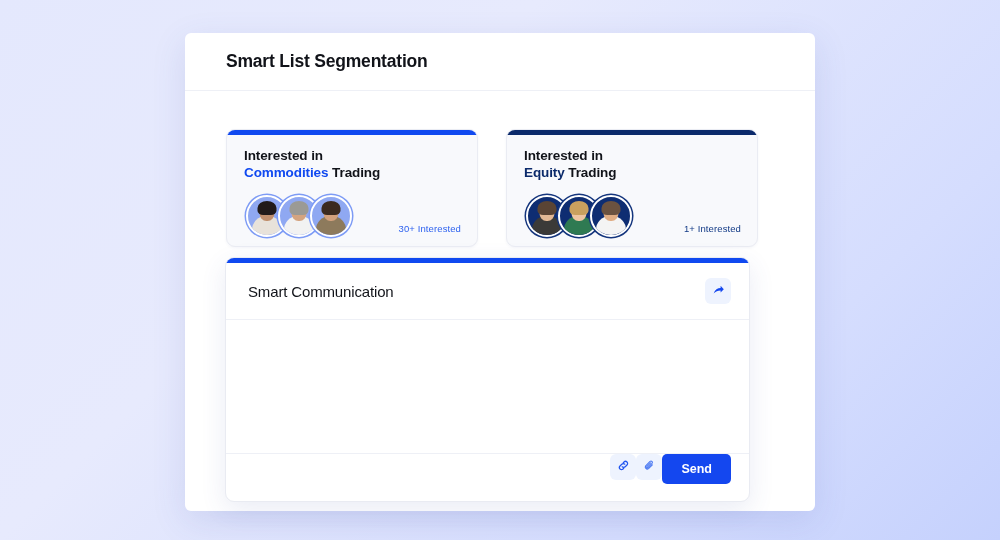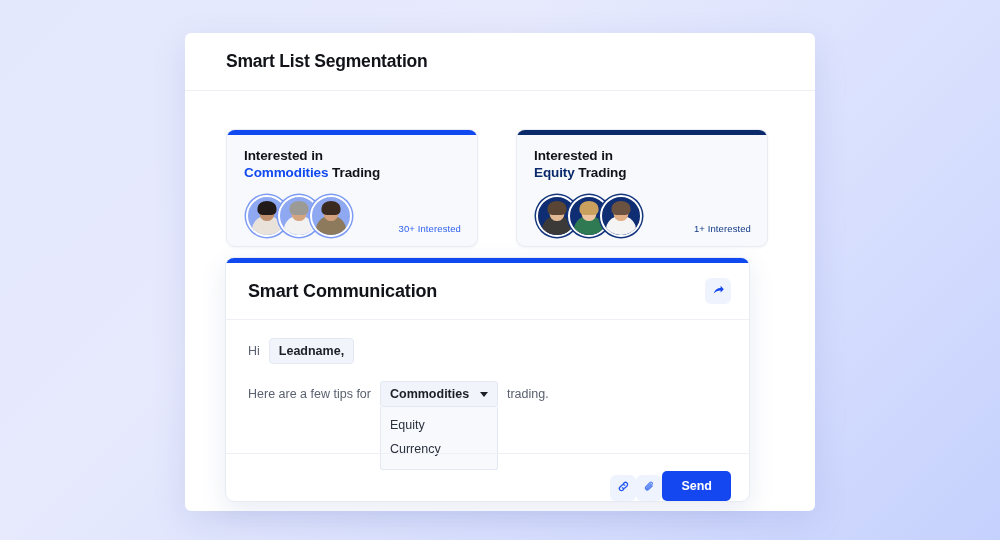--- a/index.html
+++ b/index.html
@@ -44,21 +44,21 @@
     letter-spacing: -0.2px;
   }
 
   .panel-body {
     padding: 20px 41px 0 41px;
   }
 
   
   .segments-row {
     display: flex;
-    gap: 38px;
+    gap: 28px;
     margin-top: 18px;
   }
 
   .segment-card {
     width: 252px;
     height: 118px;
     background: #f8f9fc;
     border-radius: 9px;
     border: 1px solid #eaecf3;
     position: relative;
@@ -164,22 +164,22 @@
   .comm-header {
     height: 57px;
     margin-top: 5px;
     display: flex;
     align-items: center;
     justify-content: space-between;
     padding: 0 18px 0 22px;
     border-bottom: 1px solid #eef0f6;
   }
   .comm-title {
-    font-size: 18px;
-    font-weight: bold;
+    font-size: 15px;
+    font-weight: normal;
     color: #111319;
     letter-spacing: -0.15px;
   }
   .icon-btn {
     width: 26px;
     height: 26px;
     border-radius: 6px;
     background: #eef3fe;
     display: flex;
     align-items: center;
@@ -257,21 +257,21 @@
     color: #2b313d;
     cursor: pointer;
   }
 
   .comm-footer {
     position: absolute;
     left: 0; right: 0; bottom: 0;
     height: 48px;
     border-top: 1px solid #eef0f6;
     display: flex;
-    align-items: flex-end;
+    align-items: flex-start;
     justify-content: flex-end;
     gap: 0;
     padding: 0 18px;
   }
   .send-btn {
     background: #1447ef;
     color: #ffffff;
     border: none;
     border-radius: 5px;
     font-size: 12.5px;
@@ -354,44 +354,20 @@
     <div class="comm-title">Smart Communication</div>
     <button class="icon-btn">
       <span>
         <svg width="13" height="13" viewBox="0 0 16 16" fill="none" aria-hidden="true">
           <path d="M2 13c1.6-4.6 5-6.6 8.6-6.7V3.4L14.5 7.6l-3.9 4.2V9.1C7.3 9.1 4.3 10.2 2 13z" fill="#1447ef"></path>
         </svg>
       </span>
     </button>
   </div>
 
-  <div class="comm-body">
-
-    <div class="msg-line">
-      <span>Hi</span>
-      <span class="token-chip">Leadname,</span>
-    </div>
-
-    <div class="msg-line">
-      <span>Here are a few tips for</span>
-
-      <div class="dd-wrap">
-        <button class="dd-button">
-          <span>Commodities</span>
-          <span class="caret"></span>
-        </button>
-        <div class="dd-menu">
-          <div class="dd-option">Equity</div>
-          <div class="dd-option">Currency</div>
-        </div>
-      </div>
-
-      <span>trading.</span>
-    </div>
-  </div>
 
   <div class="comm-footer">
     <button class="icon-btn">
       <span>
         <svg width="13" height="13" viewBox="0 0 16 16" fill="none" aria-hidden="true">
           <path d="M6.4 9.6a2.6 2.6 0 0 0 3.7 0l2.2-2.2a2.6 2.6 0 1 0-3.7-3.7l-1 1" stroke="#2256f0" stroke-width="1.5" stroke-linecap="round"></path>
           <path d="M9.6 6.4a2.6 2.6 0 0 0-3.7 0L3.7 8.6a2.6 2.6 0 1 0 3.7 3.7l1-1" stroke="#2256f0" stroke-width="1.5" stroke-linecap="round"></path>
         </svg>
       </span>
     </button>

